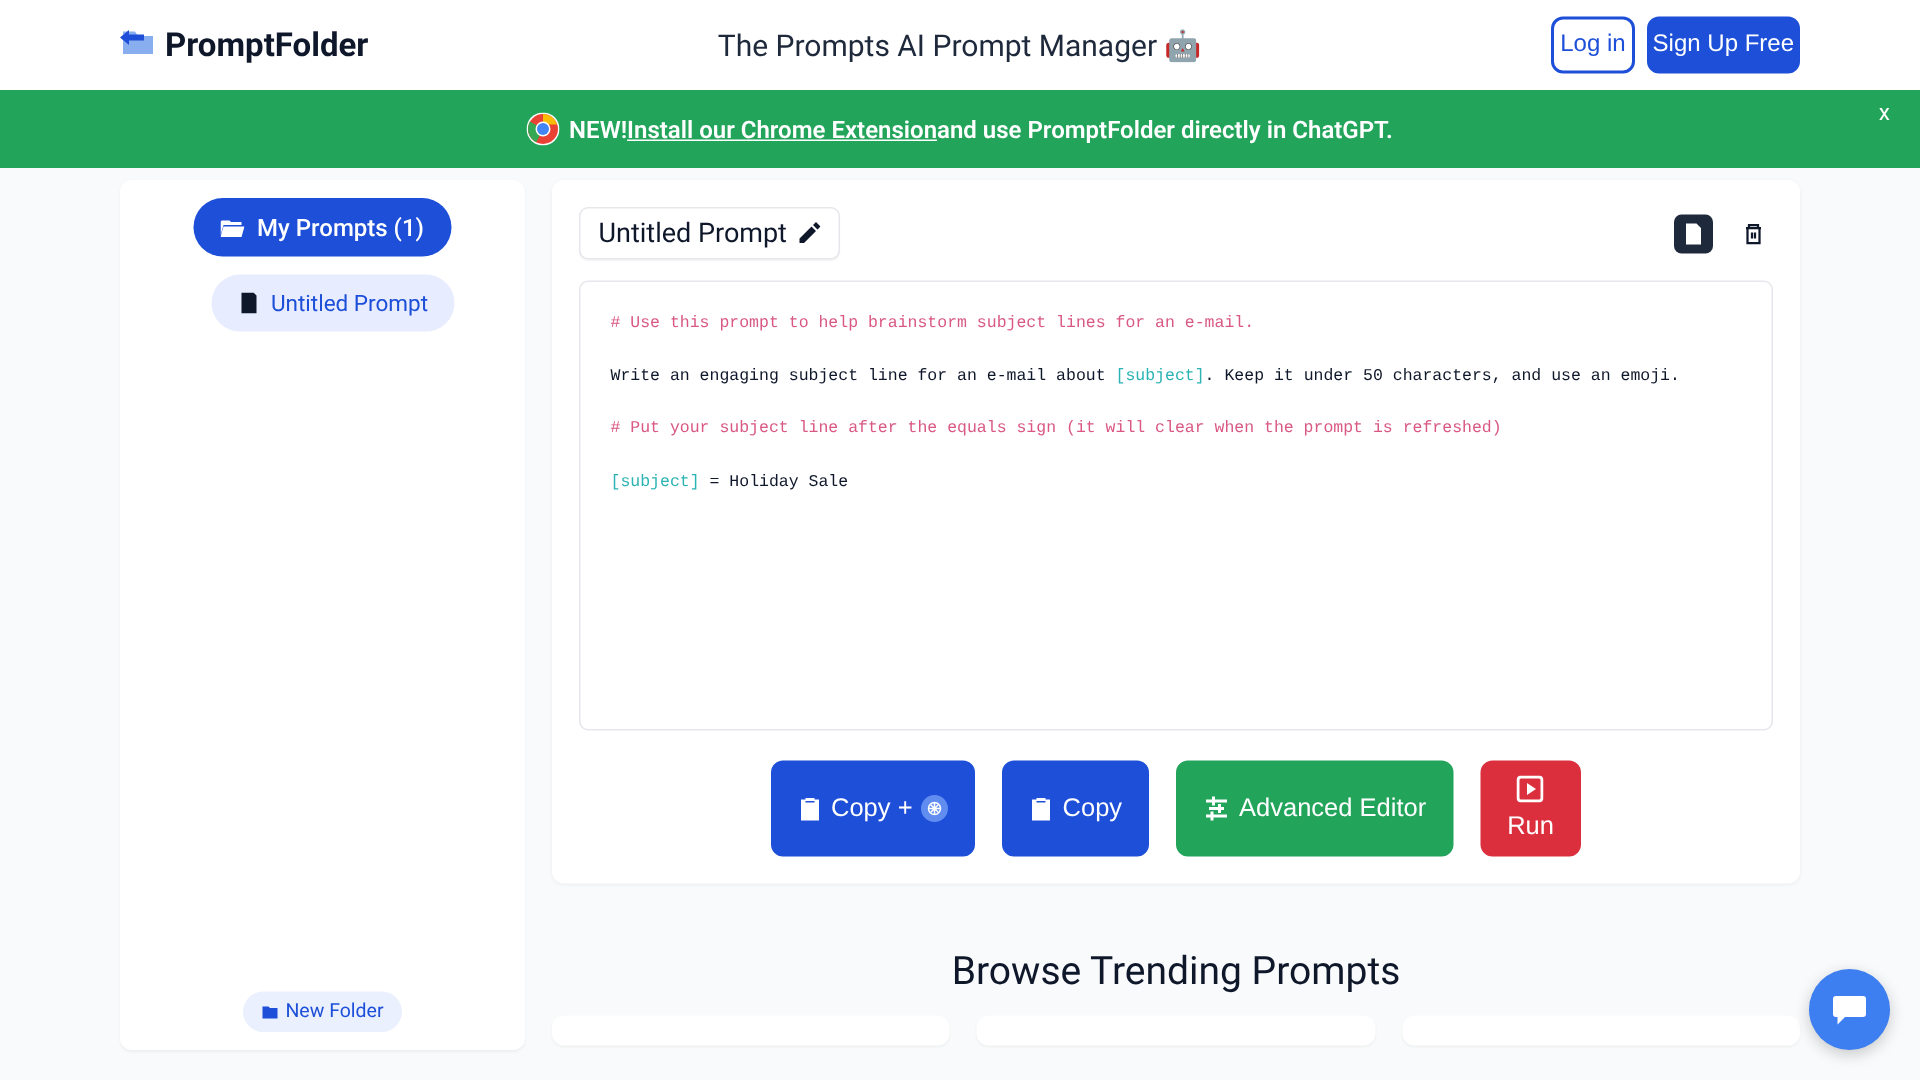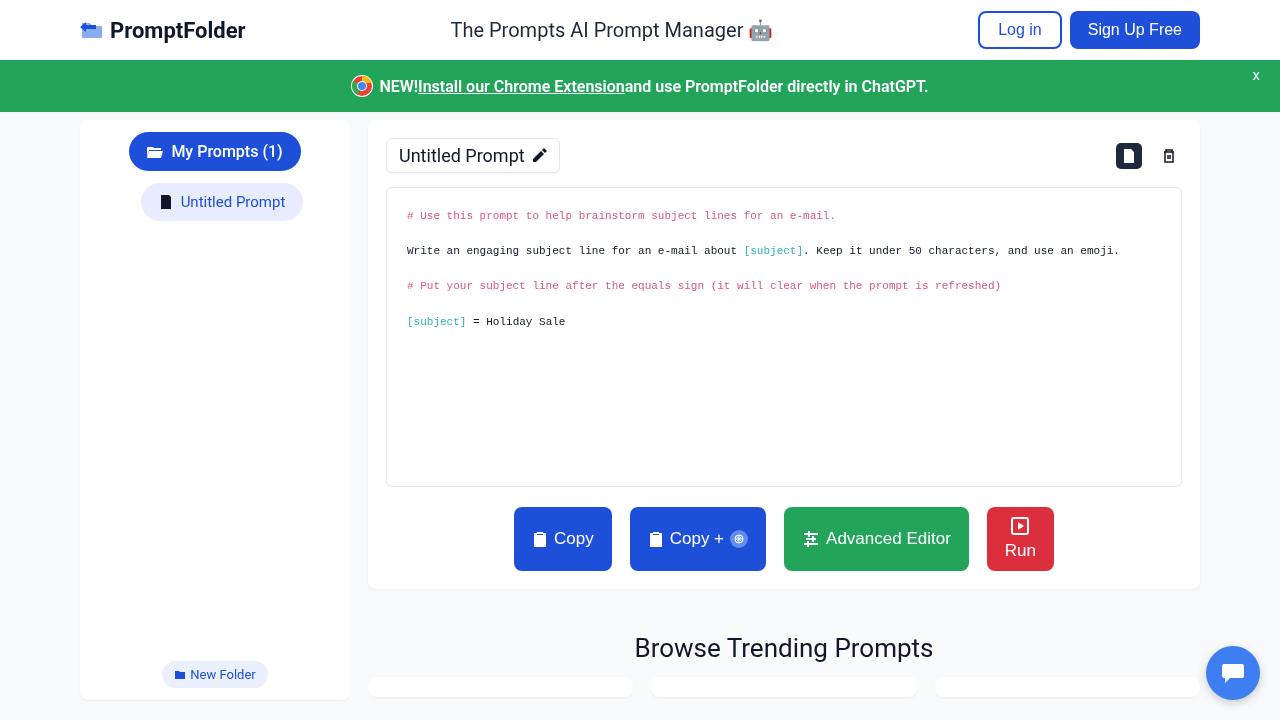--- a/index.html
+++ b/index.html
@@ -1,24 +1,24 @@
 <!DOCTYPE html>
 <html><head>
 <meta charset="utf-8">
 <style>
 * { box-sizing: border-box; margin: 0; padding: 0; }
 body { font-family: -apple-system, BlinkMacSystemFont, "Segoe UI", Roboto, sans-serif; background: #f9fafb; width: 1280px; height: 720px; overflow: hidden; position: relative; }
 
 .header { background: #fff; height: 60px; display: flex; align-items: center; padding: 0 80px; justify-content: space-between; }
-.logo-group { display: flex; align-items: center; gap: 6px; }
+.logo-group { display: flex; align-items: flex-start; gap: 6px; }
 .logo-icon { width: 24px; height: 20px; fill: #1d4fd8; }
 .logo-text { font-size: 22px; font-weight: 700; color: #0f172a; }
 .tagline { font-size: 20px; color: #1e293b; display: flex; align-items: center; gap: 6px; }
 .auth-buttons { display: flex; gap: 8px; }
-.btn { border-radius: 8px; padding: 8px 18px; font-size: 16px; font-weight: 500; cursor: pointer; border: none; }
+.btn { border-radius: 8px; padding: 8px 4px; font-size: 16px; font-weight: 500; cursor: pointer; border: none; }
 .btn-outline { background: #fff; color: #1d4fd8; border: 2px solid #1d4fd8; }
 .btn-primary { background: #1d4fd8; color: #fff; }
 
 .banner { background: #22a55a; color: #fff; height: 52px; display: flex; align-items: center; justify-content: center; font-size: 16px; position: relative; font-weight: 600; }
 .banner-link { color: #fff; text-decoration: underline; }
 .banner-close { position: absolute; right: 20px; top: 6px; font-size: 15px; cursor: pointer; font-weight: 400; }
 .chrome-icon { display: inline-flex; margin-right: 6px; vertical-align: middle; }
 
 .layout { display: flex; padding: 0; }
 
@@ -140,37 +140,37 @@
       </div>
       <div class="code-area"><span class="comment"># Use this prompt to help brainstorm subject lines for an e-mail.</span>
 
 <span>Write an engaging subject line for an e-mail about </span><span class="variable">[subject]</span><span>. Keep it under 50 characters, and use an emoji.</span>
 
 <span class="comment"># Put your subject line after the equals sign (it will clear when the prompt is refreshed)</span>
 
 <span class="variable">[subject]</span><span> = Holiday Sale</span></div>
 
       <div class="action-buttons">
-        <button class="action-btn copy-btn">
-          <svg width="16" height="18" viewBox="0 0 16 18" fill="#fff">
-              <path d="M5 2 L11 2 L11 4 L5 4 Z M2 3 L5 3 L5 5 L11 5 L11 3 L14 3 L14 17 L2 17 Z"></path>
-            </svg>
-          <span>Copy</span>
-        </button>
         <button class="action-btn copy-ai-btn">
           <svg width="16" height="18" viewBox="0 0 16 18" fill="#fff">
               <path d="M5 2 L11 2 L11 4 L5 4 Z M2 3 L5 3 L5 5 L11 5 L11 3 L14 3 L14 17 L2 17 Z"></path>
             </svg>
           <span>Copy + </span>
           <span class="ai-circle">
               <svg viewBox="0 0 12 12" fill="none" stroke="#fff" stroke-width="1">
                 <circle cx="6" cy="6" r="4"></circle>
                 <path d="M6 2 L6 10 M2 6 L10 6 M3.5 3.5 L8.5 8.5 M8.5 3.5 L3.5 8.5"></path>
               </svg>
             </span>
+        </button>
+        <button class="action-btn copy-btn">
+          <svg width="16" height="18" viewBox="0 0 16 18" fill="#fff">
+              <path d="M5 2 L11 2 L11 4 L5 4 Z M2 3 L5 3 L5 5 L11 5 L11 3 L14 3 L14 17 L2 17 Z"></path>
+            </svg>
+          <span>Copy</span>
         </button>
         <button class="action-btn adv-btn">
           <svg width="18" height="18" viewBox="0 0 18 18" fill="#fff">
               <path d="M2 3 L16 3 L16 5 L2 5 Z M4 8 L14 8 L14 10 L4 10 Z M2 13 L16 13 L16 15 L2 15 Z M6 1 L8 1 L8 7 L6 7 Z M10 6 L12 6 L12 12 L10 12 Z M5 11 L7 11 L7 17 L5 17 Z"></path>
             </svg>
           <span>Advanced Editor</span>
         </button>
         <button class="action-btn run-btn">
           <svg width="18" height="18" viewBox="0 0 18 18" fill="#fff">
               <rect x="1" y="1" width="16" height="16" rx="2" fill="none" stroke="#fff" stroke-width="2"></rect>

